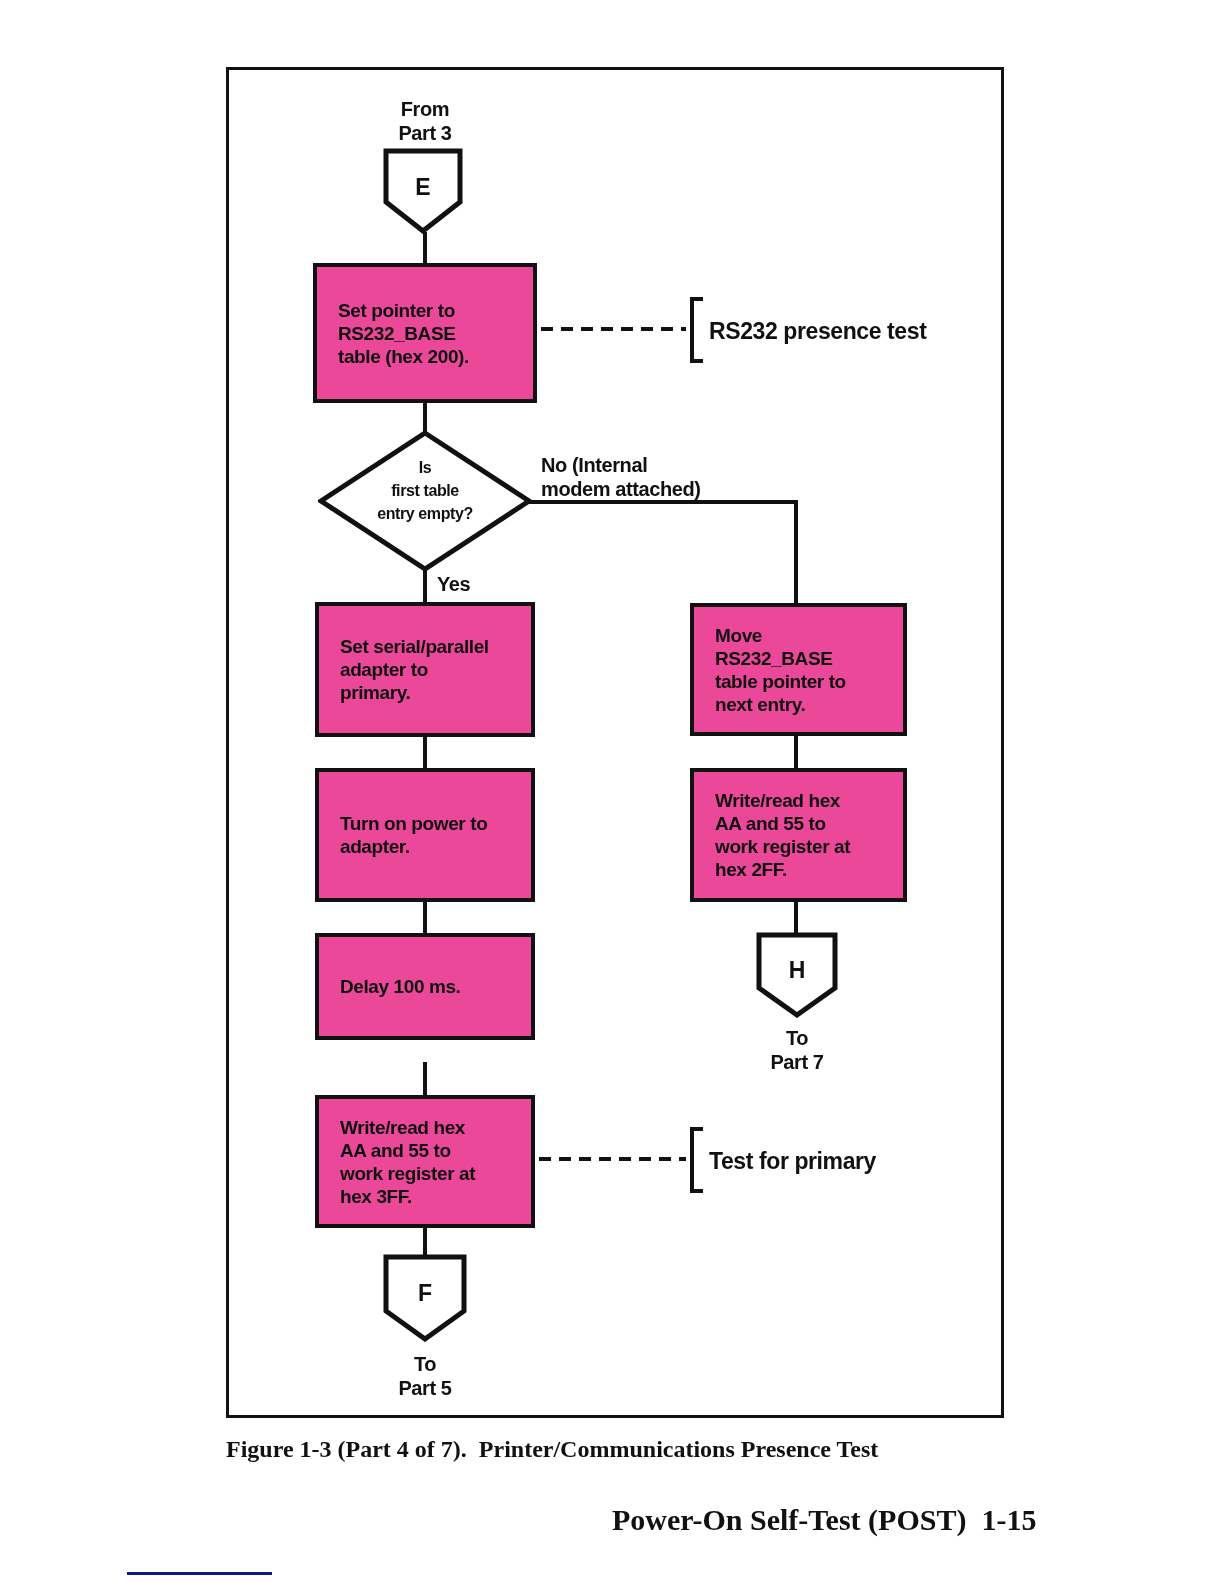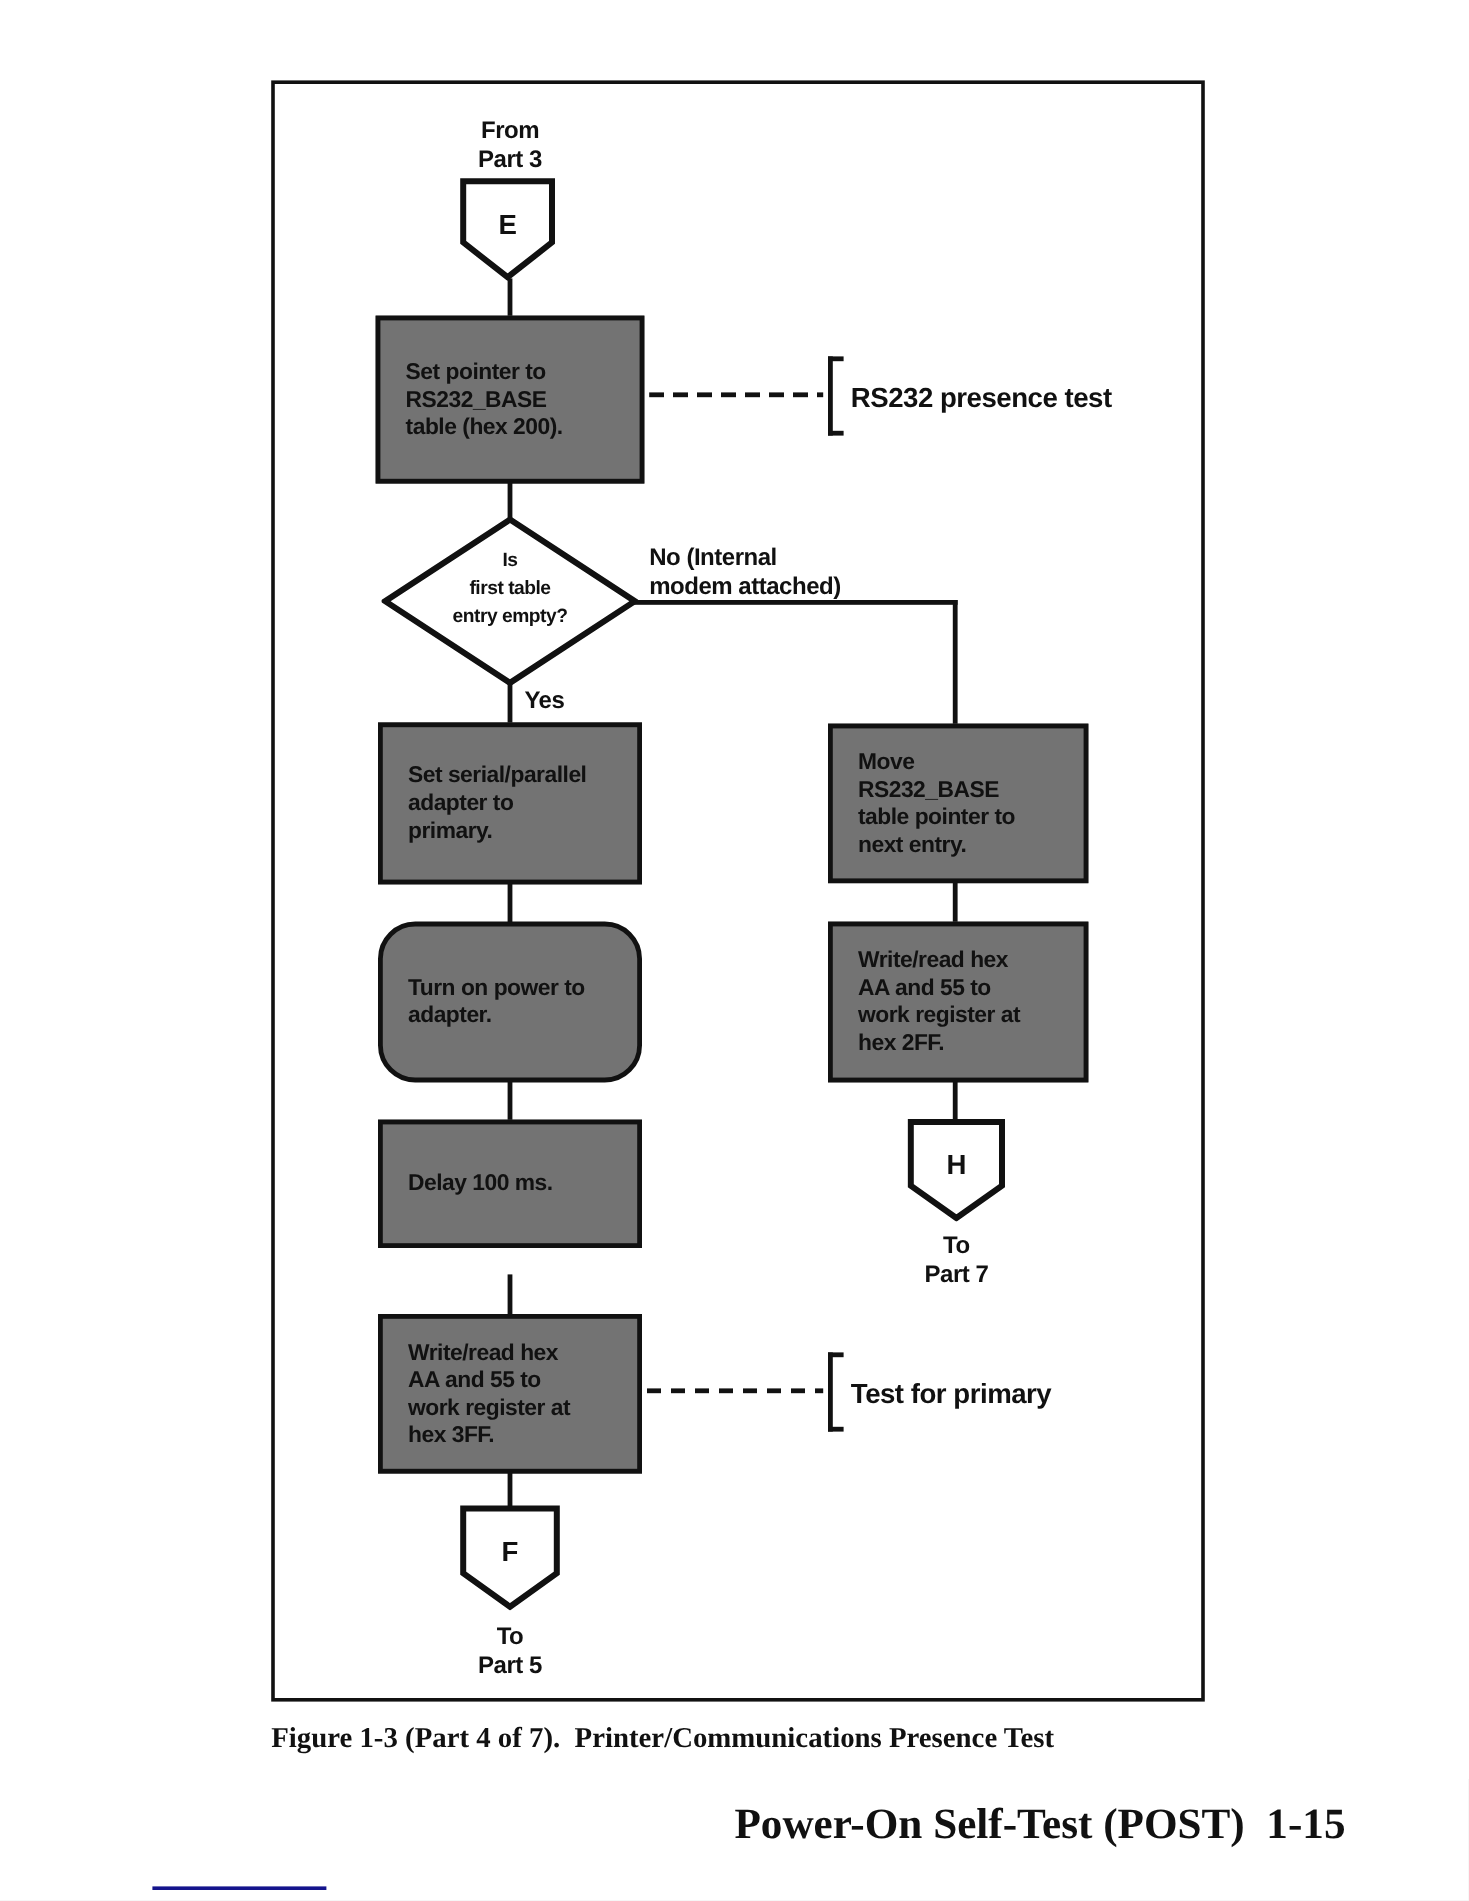--- a/index.html
+++ b/index.html
@@ -7,21 +7,21 @@
     position:relative;width:1224px;height:1584px;background:#ffffff;
     font-family:"Liberation Sans",sans-serif;color:#111;overflow:hidden;
     margin:0 auto;
   }
   .frame{
     position:absolute;left:226px;top:67px;width:778px;height:1351px;
     border:3px solid #111;box-sizing:border-box;background:#fff;
   }
   
   .fbox{
-    position:absolute;border:4px solid #111;box-sizing:border-box;background:#737373;
+    position:absolute;border:4px solid #111;box-sizing:border-box;background:#ec4899;
     display:flex;flex-direction:column;justify-content:center;
     padding-left:21px;font-weight:bold;font-size:19px;line-height:23px;
     letter-spacing:-0.4px;
   }
   .fbox div{white-space:nowrap;}
   
   .vline{position:absolute;width:4px;background:#111;}
   .hline{position:absolute;height:4px;background:#111;}
   .dash{
     position:absolute;height:4px;
@@ -50,21 +50,21 @@
     position:absolute;left:0;top:26px;width:100%;text-align:center;
     font-weight:bold;font-size:16px;line-height:23px;letter-spacing:-0.4px;
   }
   .caption{
     position:absolute;left:226px;top:1434px;
     font-family:"Liberation Serif",serif;font-weight:bold;font-size:24px;
     line-height:30px;white-space:pre;color:#111;
   }
   .pagefooter{
     position:absolute;left:612px;top:1502px;
-    font-family:"Liberation Serif",serif;font-weight:bold;font-size:36px;
+    font-family:"Liberation Serif",serif;font-weight:bold;font-size:30px;
     line-height:36px;white-space:pre;color:#111;
   }
   .navy-rule{position:absolute;left:127px;top:1572px;width:145px;height:3px;background:#14148c;}
 </style>
 </head>
 <body>
 
 <div id="page">
 
   <div class="frame"></div>
@@ -117,21 +117,21 @@
   <div class="vline" style="left:423px;top:570px;height:33px;"></div>
 
   <div class="fbox" style="left:315px;top:602px;width:220px;height:135px;">
     <div>Set serial/parallel</div>
     <div>adapter to</div>
     <div>primary.</div>
   </div>
 
   <div class="vline" style="left:423px;top:735px;height:34px;"></div>
 
-  <div class="fbox" style="left:315px;top:768px;width:220px;height:134px;border-radius:31px;">
+  <div class="fbox" style="left:315px;top:768px;width:220px;height:134px;">
     <div>Turn on power to</div>
     <div>adapter.</div>
   </div>
 
   <div class="vline" style="left:423px;top:900px;height:34px;"></div>
 
   <div class="fbox" style="left:315px;top:933px;width:220px;height:107px;">
     <div>Delay 100 ms.</div>
   </div>
 

